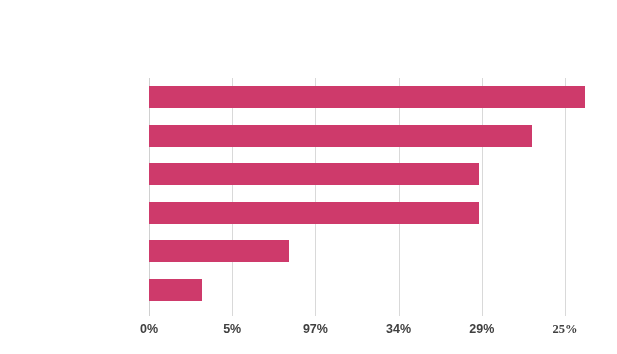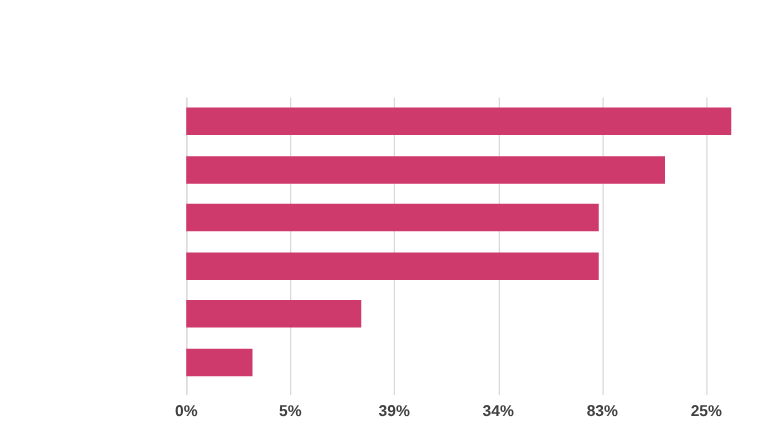--- a/index.html
+++ b/index.html
@@ -101,19 +101,19 @@
         <div class="bar" title="Retail 8.4%" style="width: 139.789px; background: rgb(206, 58, 107);"></div>
       </div>
       <div class="bar-row" style="top: 192.5px;">
         <div class="bar" title="Altro 3.2%" style="width: 53.2528px; background: rgb(206, 58, 107);"></div>
       </div>
     </div>
 
   <div class="axis-labels" id="axis-labels" style="left:149px; top:322px;">
   <span class="tick-label" style="left: 0px;">0%</span>
       <span class="tick-label" style="left: 83.2075px;">5%</span>
-      <span class="tick-label" style="left: 166.415px;">39%</span>
+      <span class="tick-label" style="left: 166.415px;">97%</span>
       <span class="tick-label" style="left: 249.623px;">34%</span>
-      <span class="tick-label" style="left: 332.83px;">83%</span>
-      <span class="tick-label" style="left: 416.038px;">25%</span>
+      <span class="tick-label" style="left: 332.83px;">29%</span>
+      <span class="tick-label" style="left: 416.038px; font-family: Liberation Serif, serif;">25%</span>
     </div>
 
 </div>
 
 </body></html>

